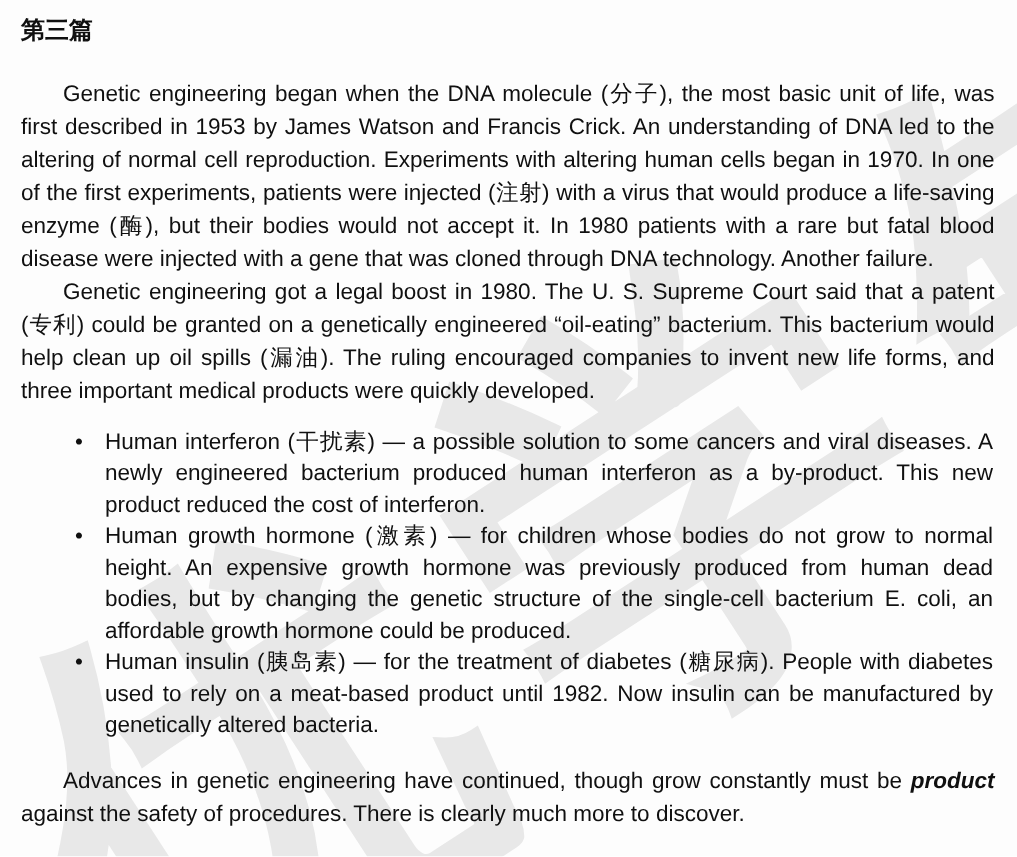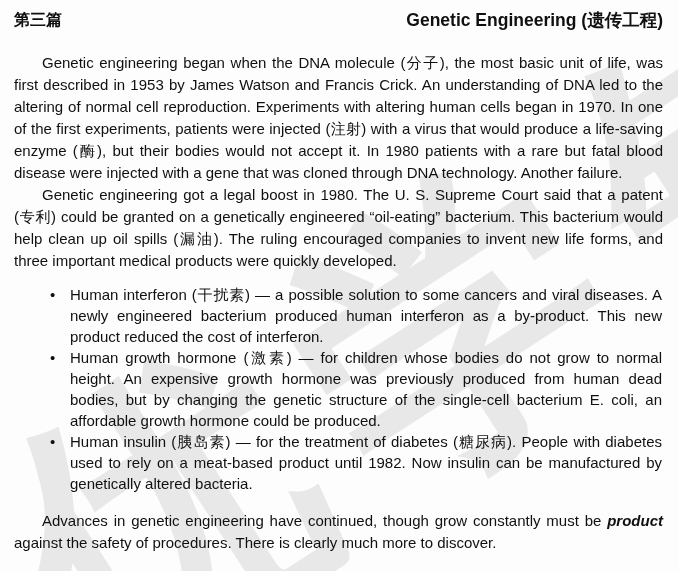--- a/index.html
+++ b/index.html
@@ -100,21 +100,20 @@
 </head>
 <body>
 
 <div class="page">
   <div class="watermark">优学钦</div>
 
   <div class="content">
 
     <div class="header">
       <span class="section-label">第三篇</span>
-      <h1 class="page-title">Genetic Engineering (遗传工程)</h1>
     </div>
 
     <p class="para">Genetic engineering began when the DNA molecule (分子), the most basic unit of life, was first described in 1953 by James Watson and Francis Crick.  An understanding of DNA led to the altering of normal cell reproduction.  Experiments with altering human cells began in 1970.  In one of the first experiments, patients were injected (注射) with a virus that would produce a life-saving enzyme (酶), but their bodies would not accept it.  In 1980 patients with a rare but fatal blood disease were injected with a gene that was cloned through DNA technology.  Another failure.</p>
 
     <p class="para">Genetic engineering got a legal boost in 1980.  The U. S. Supreme Court said that a patent (专利) could be granted on a genetically engineered “oil-eating” bacterium.  This bacterium would help clean up oil spills (漏油).  The ruling encouraged companies to invent new life forms, and three important medical products were quickly developed.</p>
 
     <ul class="bullet-list">
       <li class="bullet-item">
         <span class="bullet-mark">•</span>
         <span class="bullet-text">Human interferon (干扰素) — a possible solution to some cancers and viral diseases.  A newly engineered bacterium produced human interferon as a by-product.  This new product reduced the cost of interferon.</span>

